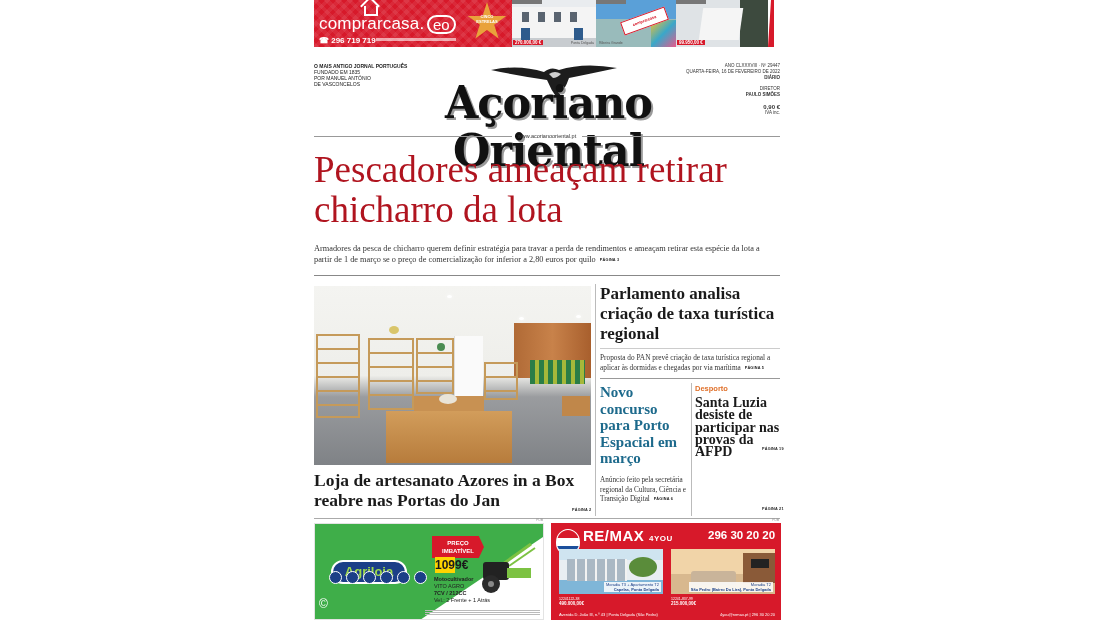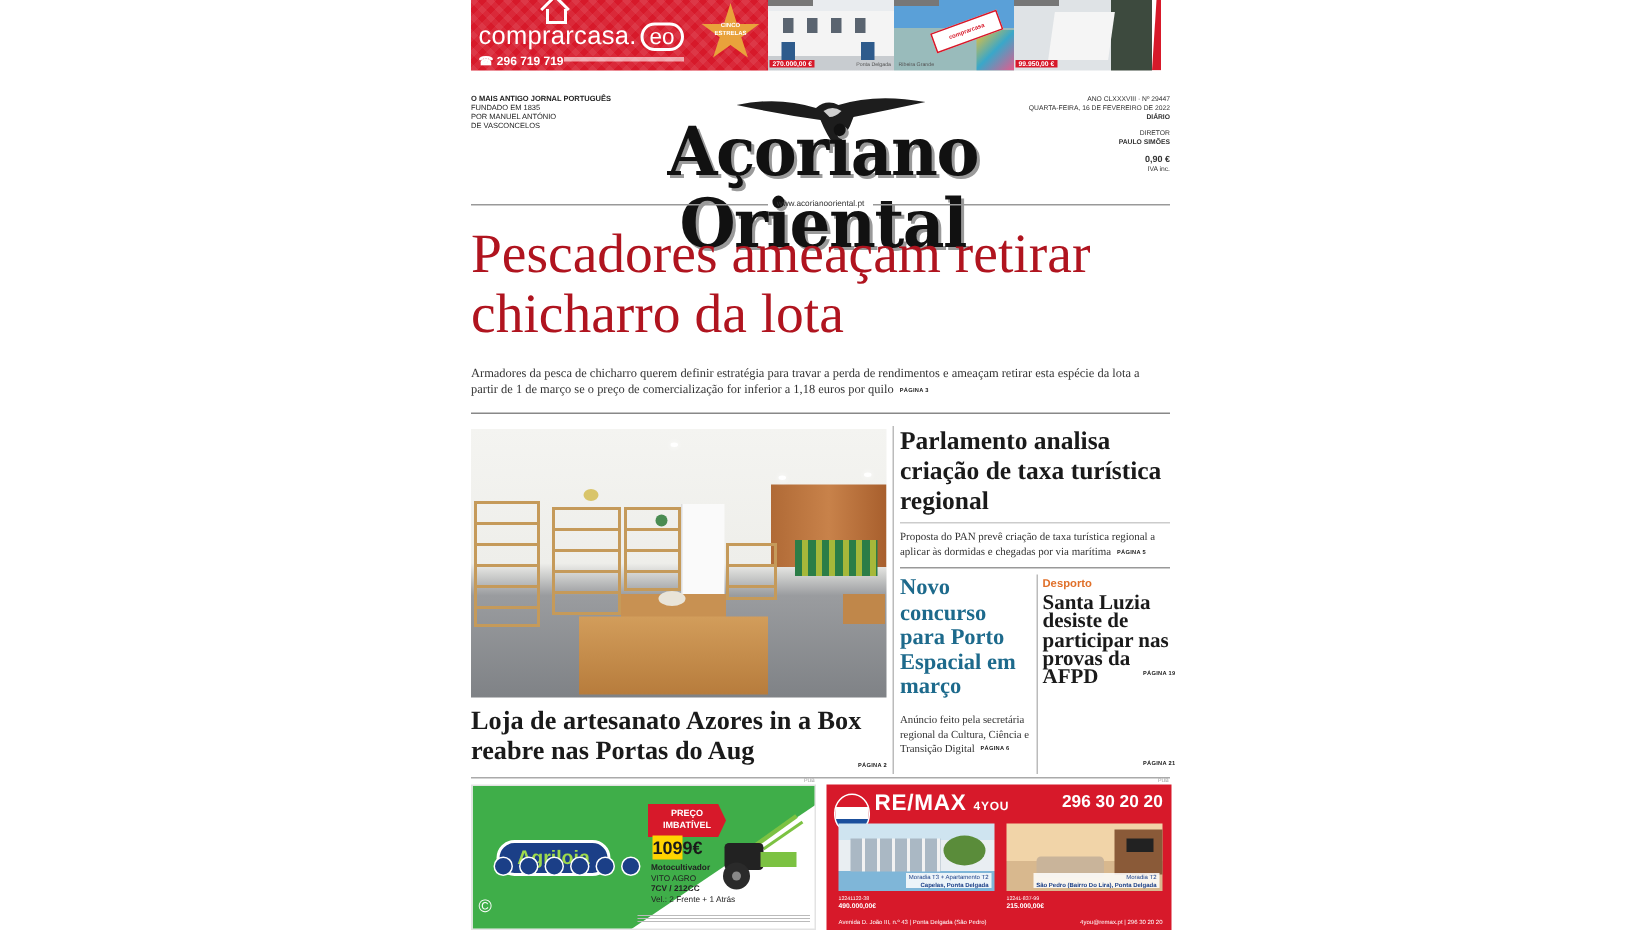--- a/index.html
+++ b/index.html
@@ -181,21 +181,21 @@
   </div>
 
   <div class="mh-url-row">
     <div class="rule"></div>
     <div class="mh-url">www.acorianooriental.pt</div>
     <div class="rule"></div>
   </div>
 
   <div class="headline">Pescadores ameaçam retirar chicharro da lota</div>
   <div class="lede">
-    <span>Armadores da pesca de chicharro querem definir estratégia para travar a perda de rendimentos e ameaçam retirar esta espécie da lota a partir de 1 de março se o preço de comercialização for inferior a 1,18 euros por quilo</span>
+    <span>Armadores da pesca de chicharro querem definir estratégia para travar a perda de rendimentos e ameaçam retirar esta espécie da lota a partir de 1 de março se o preço de comercialização for inferior a 2,80 euros por quilo</span>
     <span class="pg">PÁGINA 3</span>
   </div>
   <div class="rule-h" style="top:275px;width:466px"></div>
 
   <div class="photo">
     <div class="wall-door"></div>
     <div class="wood-wall"></div>
     <div class="counter"></div>
     <div class="ceiling-light" style="left:133px;top:9px"></div>
     <div class="ceiling-light" style="left:205px;top:31px"></div>
@@ -205,21 +205,21 @@
     <div class="shelf" style="left:102px;top:52px;width:34px;height:52px"></div>
     <div class="shelf" style="left:170px;top:76px;width:30px;height:34px"></div>
     <div class="table2"></div>
     <div class="table"></div>
     <div class="goods" style="left:125px;top:108px;width:18px;height:10px;background:#e9e4d8"></div>
     <div class="goods" style="left:75px;top:40px;width:10px;height:8px;background:#d9c56a"></div>
     <div class="goods" style="left:123px;top:57px;width:8px;height:8px;background:#4a8c52"></div>
     <div class="shelf" style="left:248px;top:110px;width:28px;height:20px;border:none;background:#c0874a"></div>
   </div>
 
-  <div class="left-head">Loja de artesanato Azores in a Box reabre nas Portas do Aug</div>
+  <div class="left-head">Loja de artesanato Azores in a Box reabre nas Portas do Jan</div>
   <span class="pg left-pg">PÁGINA 2</span>
 
   <div class="vrule" style="left:281px;top:284px;height:232px"></div>
 
   <div class="r1-head">Parlamento analisa criação de taxa turística regional</div>
   <div class="rule-h" style="left:286px;top:348px;width:180px;background:#ccc"></div>
   <div class="r1-sub">
     <span>Proposta do PAN prevê criação de taxa turística regional a aplicar às dormidas e chegadas por via marítima</span>
     <span class="pg">PÁGINA 5</span>
   </div>

